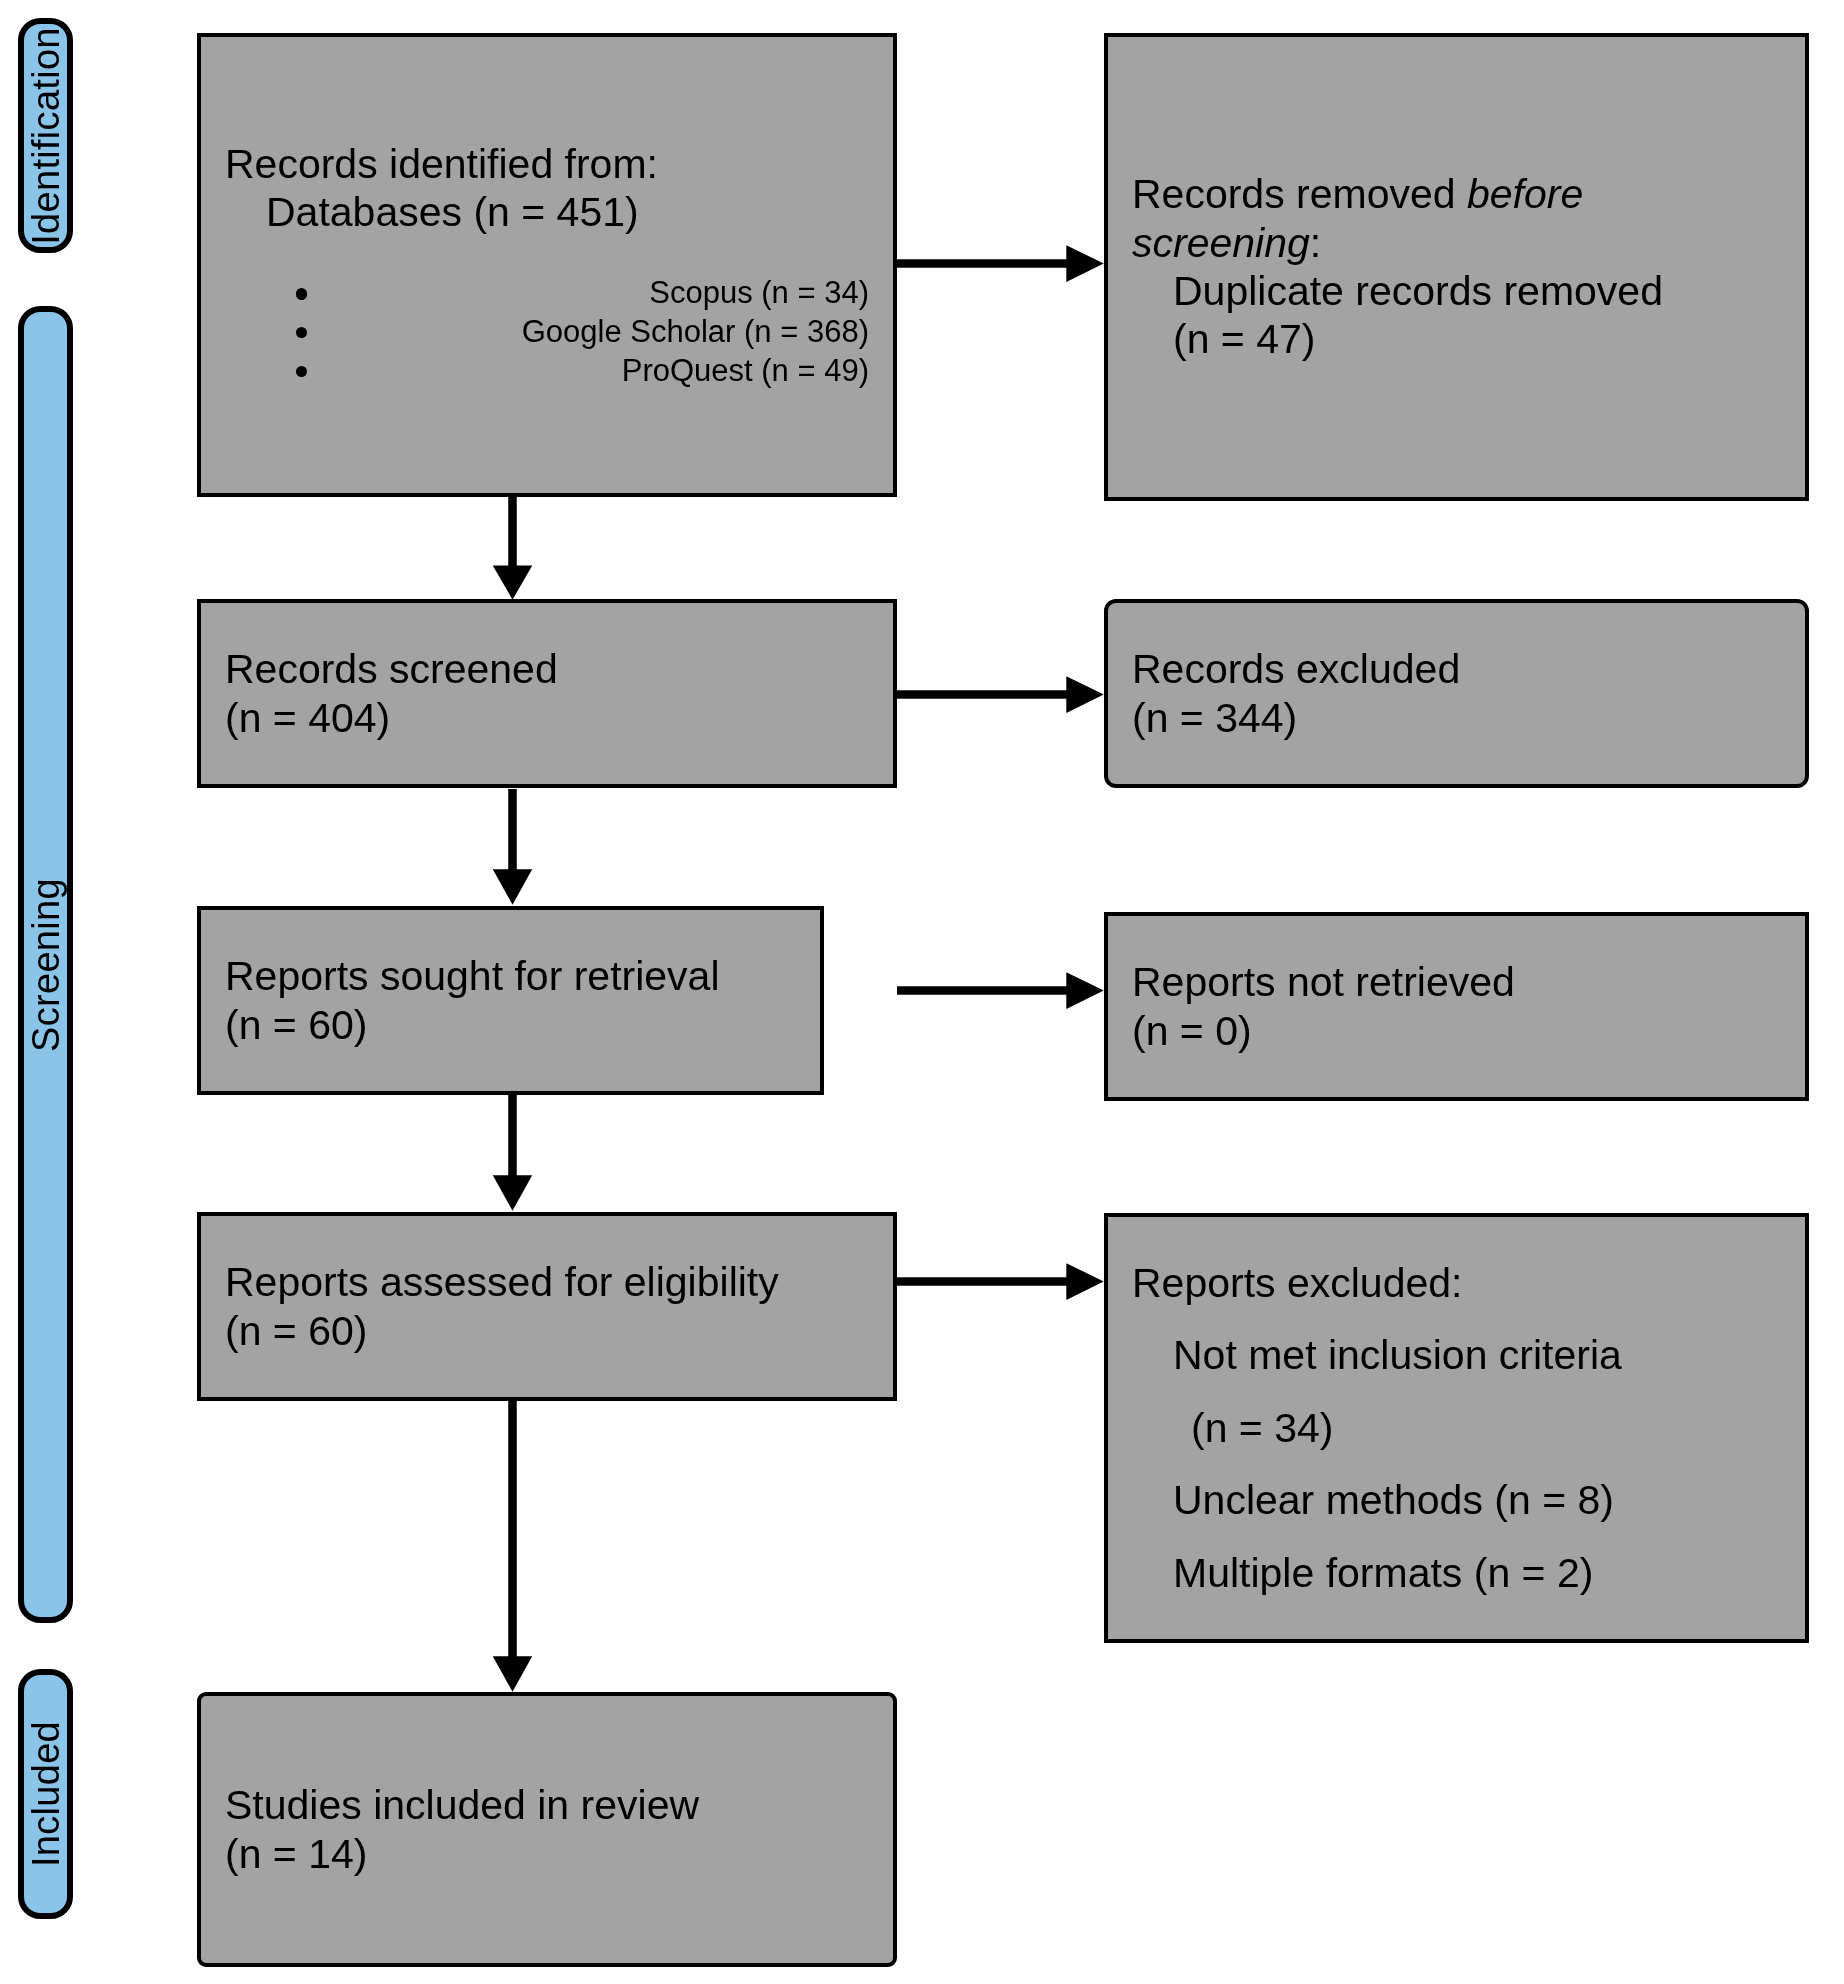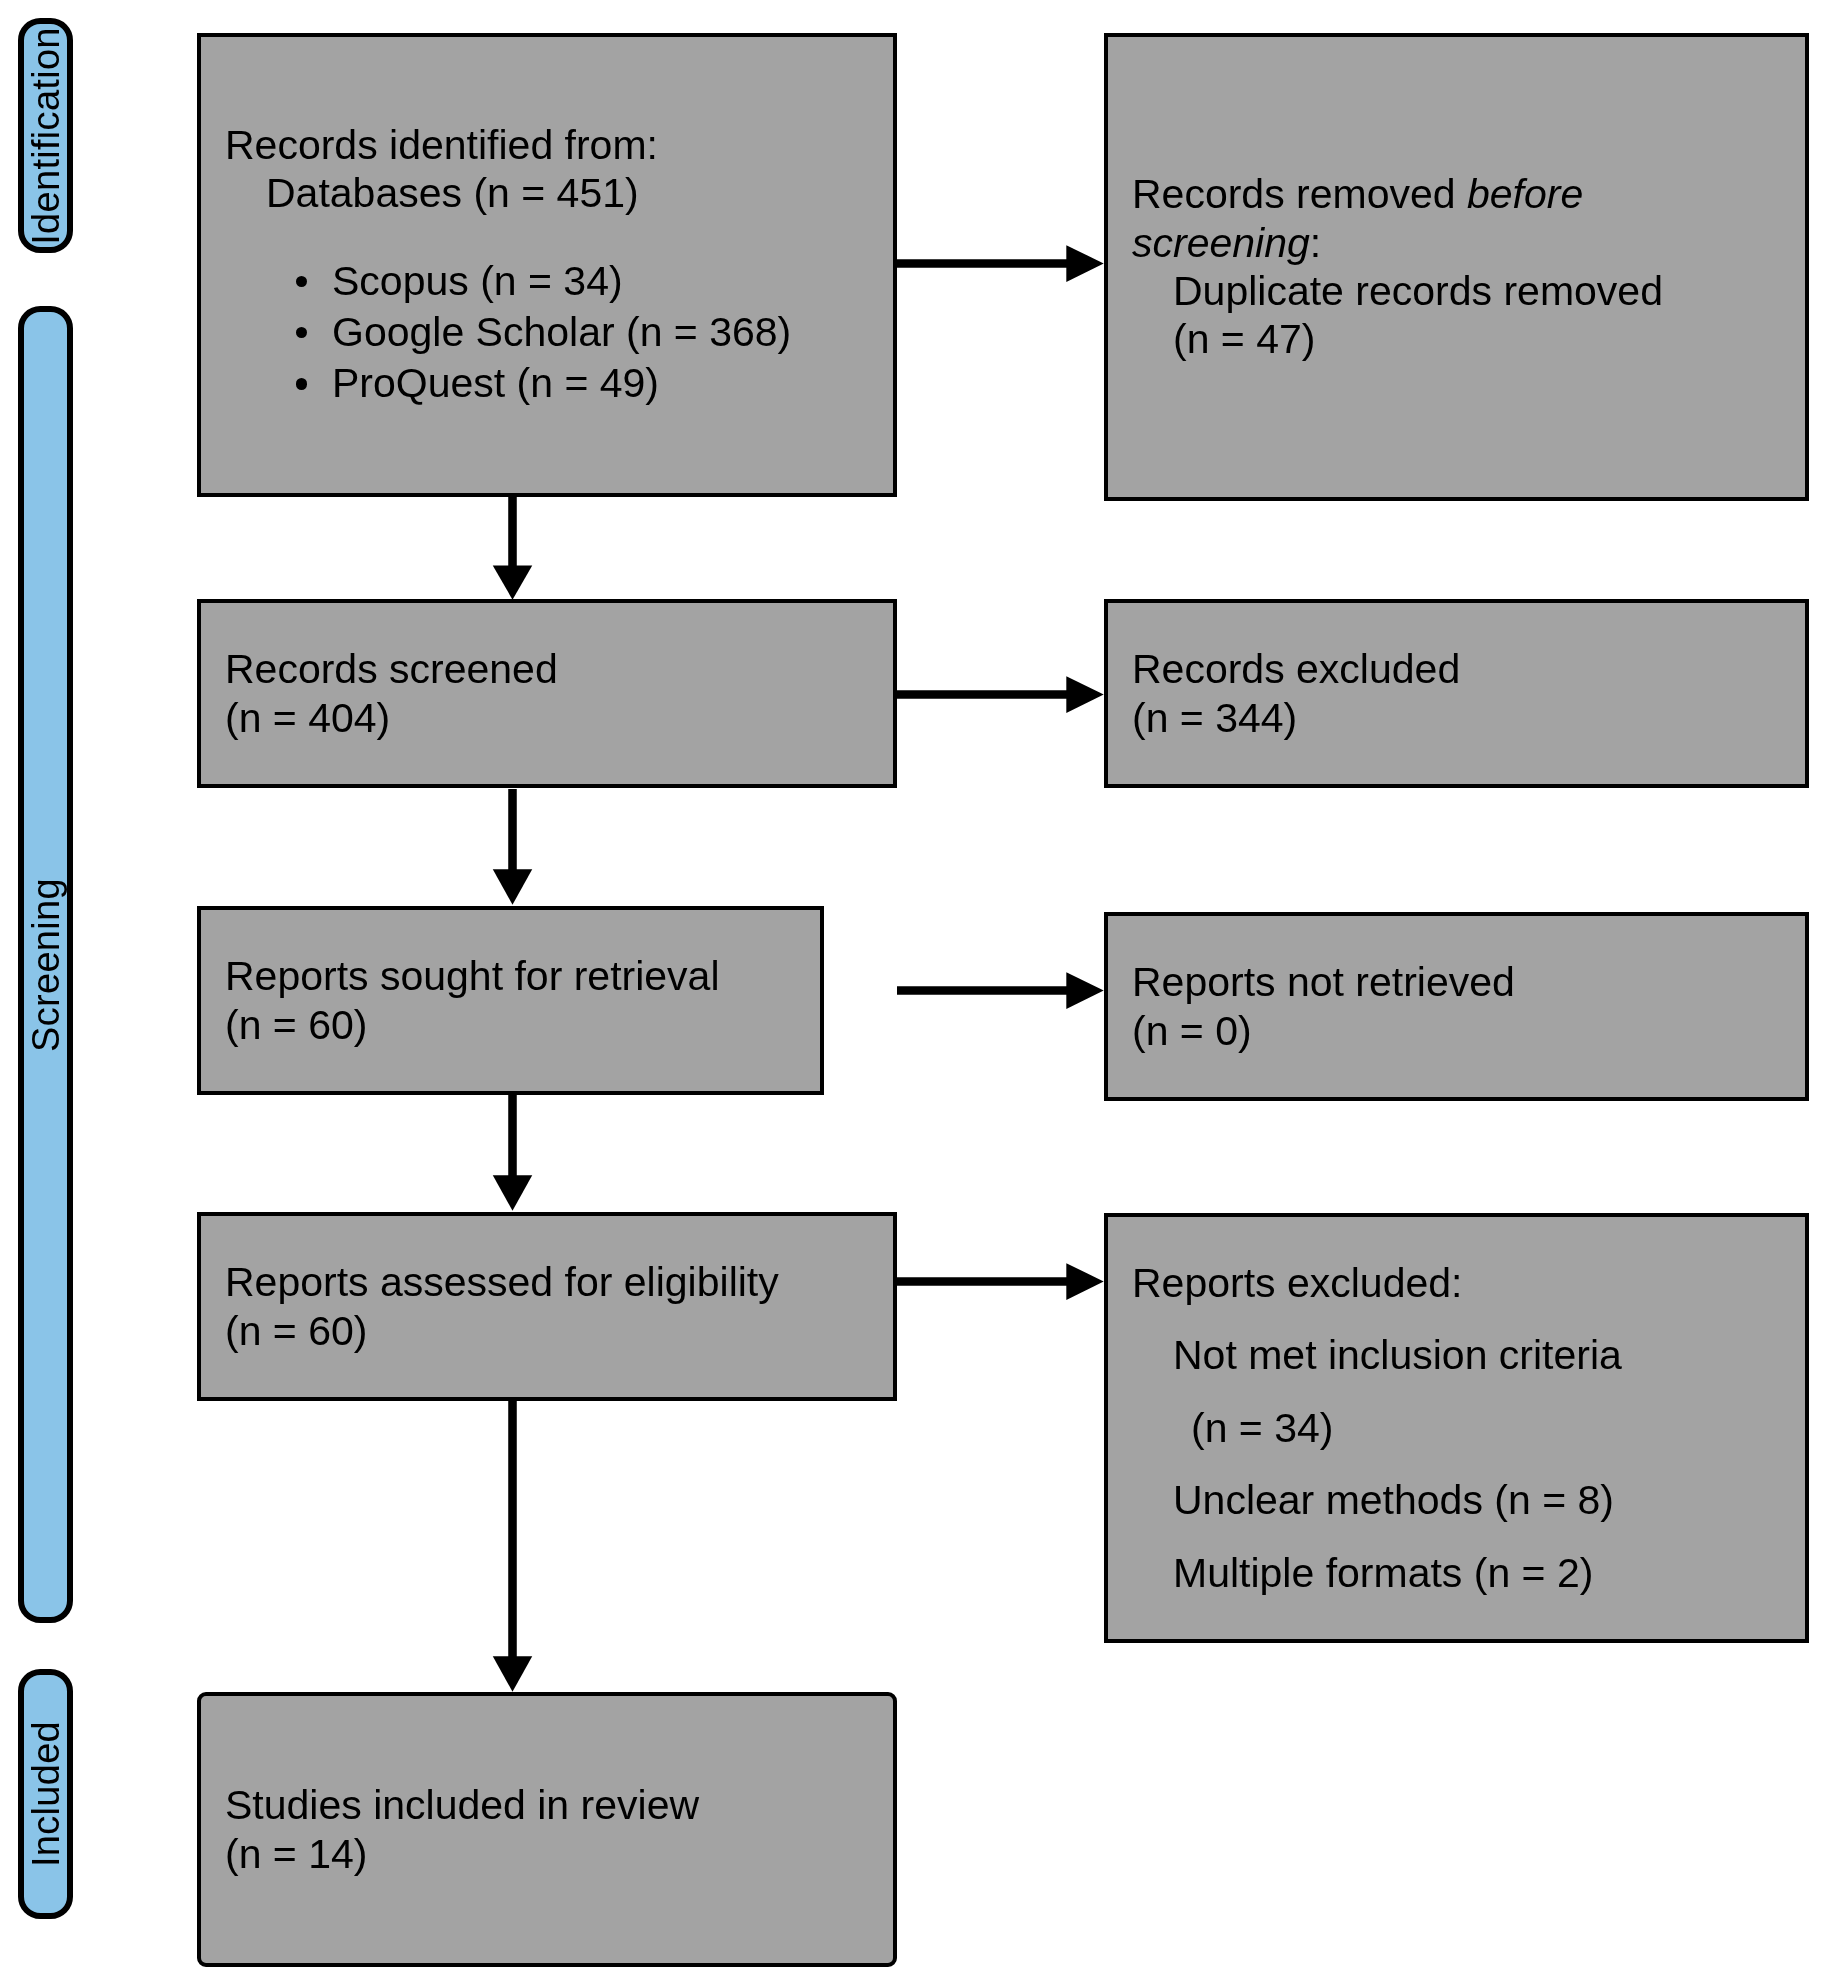--- a/index.html
+++ b/index.html
@@ -62,25 +62,26 @@
   .flow-box .line.indent-2 { padding-left: 59px; }
   .flow-box .spacer { height: 38px; }
 
   .bullets {
     list-style: none;
     margin: 0;
     padding: 0 0 0 66px;
   }
   .bullets li {
     position: relative;
-    font-size: 41px;
+    font-size: 31px;
     line-height: 1.25;
     white-space: nowrap;
     padding-left: 41px;
     color: #000000;
+    text-align: right;
   }
   .bullets li::before {
     content: "";
     position: absolute;
     left: 5.3px;
     top: 50%;
     width: 11.2px;
     height: 11.2px;
     margin-top: -5.3px;
     border-radius: 50%;
@@ -144,21 +145,21 @@
       <line x1="40" y1="0" x2="40" y2="108" stroke="#000" stroke-width="13"></line>
       <polygon points="10,104 70,104 40,156" fill="#000"></polygon>
     </svg>
   </div>
 
   <div class="flow-box" style="left:197px; top:599px; width:700px; height:189px;">
     <div class="line">Records screened</div>
     <div class="line">(n = 404)</div>
   </div>
 
-  <div class="flow-box" style="left:1104px; top:599px; width:705px; height:189px;">
+  <div class="flow-box" style="left:1104px; top:599px; width:705px; height:189px;border-radius:12px;">
     <div class="line">Records excluded</div>
     <div class="line">(n = 344)</div>
   </div>
 
   <div class="conn" style="left:897px; top:668px;">
     <svg width="210" height="53" viewBox="0 0 320 80">
       <line x1="0" y1="40" x2="262" y2="40" stroke="#000" stroke-width="13"></line>
       <polygon points="258,12 315,40 258,68" fill="#000"></polygon>
     </svg>
   </div>

